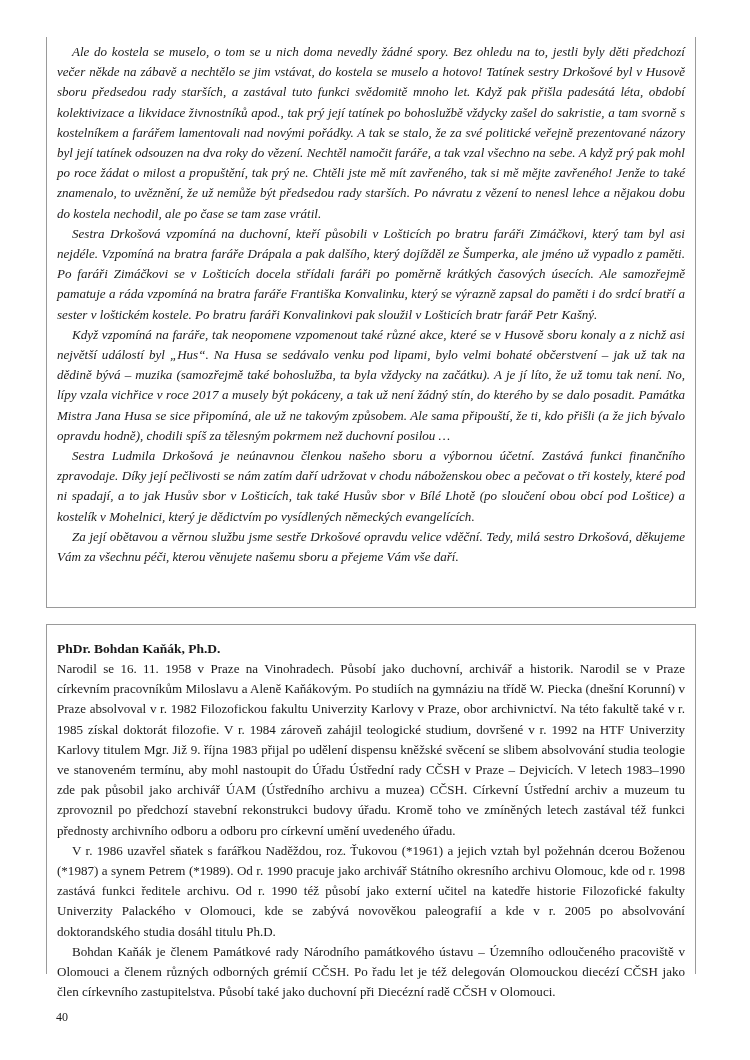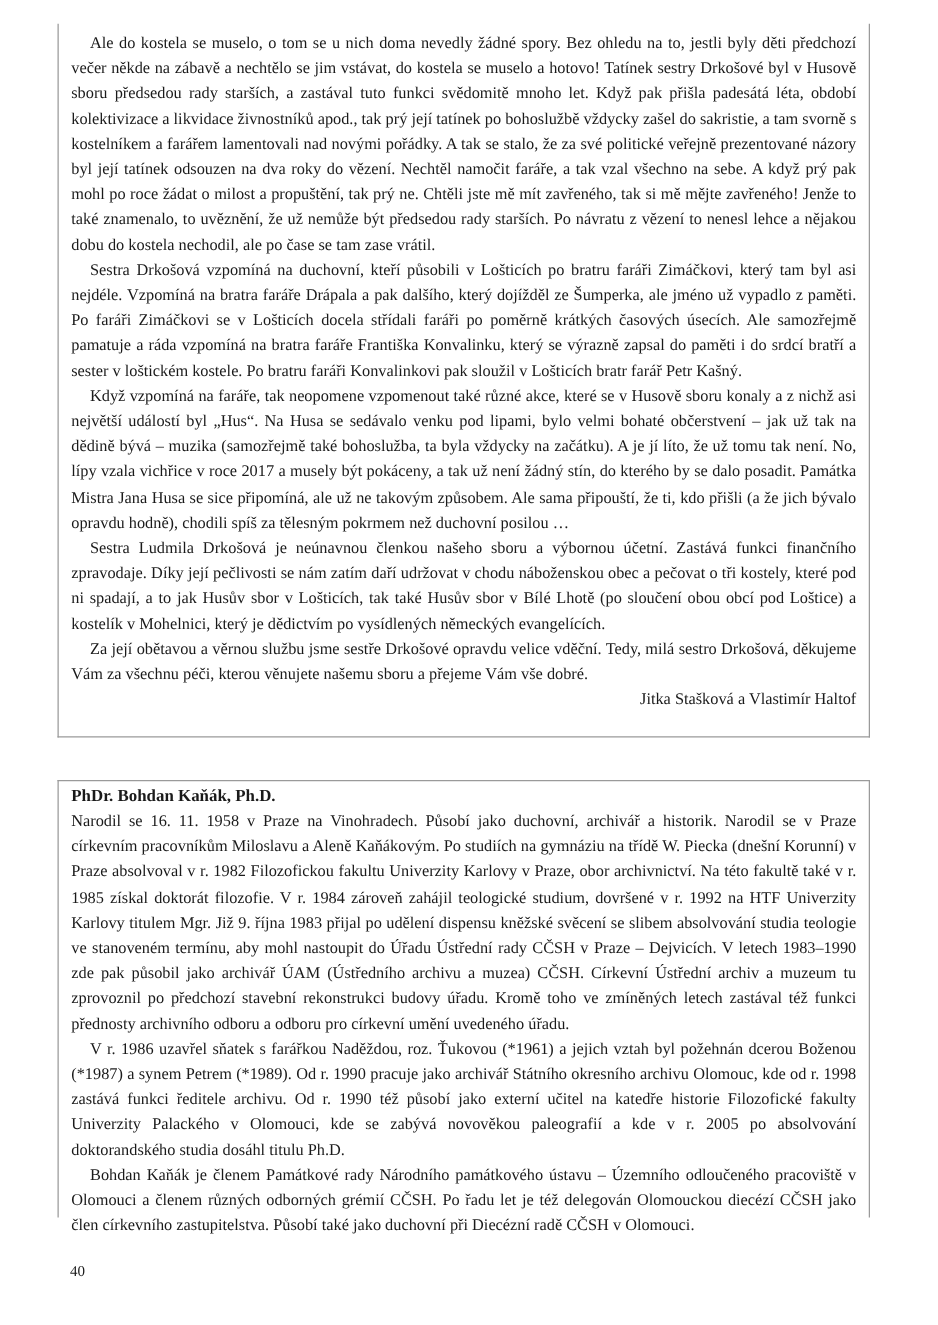--- a/index.html
+++ b/index.html
@@ -13,28 +13,29 @@
       left: 46px; width: 650px;
       box-sizing: border-box;
       border-left: 1px solid #9a9a9a;
       border-right: 1.5px solid #9a9a9a;
       padding: 0 10px 0 10px;
       font-size: 13.05px;
       line-height: 20.2px;
       text-align: justify;
     }
     .box-top {
-      top: 19px; height: 571px;
+      top: 37px; height: 571px;
       border-bottom: 1.5px solid #9a9a9a;
       padding-top: 5px;
+      font-style: italic;
     }
     .box-bottom {
       top: 624px; height: 350px;
       border-top: 1px solid #9a9a9a;
-      padding-top: 2px;
+      padding-top: 14px;
     }
     p { margin: 0; text-indent: 15px; hyphens: auto; }
     p.noindent { text-indent: 0; }
     .signature { text-align: right; text-indent: 0; }
     .bio-heading {
       font-weight: bold; font-size: 13.5px; text-indent: 0; margin: 0;
       line-height: 20px;
     }
     .page-number {
       position: absolute; left: 56px; top: 1010px;
@@ -42,22 +43,21 @@
     }
   </style>
 </head>
 <body>
 
 <div class="box box-top">
   <p>Ale do kostela se muselo, o tom se u nich doma nevedly žádné spory. Bez ohledu na to, jestli byly děti předchozí večer někde na zábavě a nechtělo se jim vstávat, do kostela se muselo a hotovo! Tatínek sestry Drkošové byl v Husově sboru předsedou rady starších, a zastával tuto funkci svědomitě mnoho let. Když pak přišla padesátá léta, období kolektivizace a likvidace živnostníků apod., tak prý její tatínek po bohoslužbě vždycky zašel do sakristie, a tam svorně s kostelníkem a farářem lamentovali nad novými pořádky. A tak se stalo, že za své politické veřejně prezentované názory byl její tatínek odsouzen na dva roky do vězení. Nechtěl namočit faráře, a tak vzal všechno na sebe. A když prý pak mohl po roce žádat o milost a propuštění, tak prý ne. Chtěli jste mě mít zavřeného, tak si mě mějte zavřeného! Jenže to také znamenalo, to uvěznění, že už nemůže být předsedou rady starších. Po návratu z vězení to nenesl lehce a nějakou dobu do kostela nechodil, ale po čase se tam zase vrátil.</p>
   <p>Sestra Drkošová vzpomíná na duchovní, kteří působili v Lošticích po bratru faráři Zimáčkovi, který tam byl asi nejdéle. Vzpomíná na bratra faráře Drápala a pak dalšího, který dojížděl ze Šumperka, ale jméno už vypadlo z paměti. Po faráři Zimáčkovi se v Lošticích docela střídali faráři po poměrně krátkých časových úsecích. Ale samozřejmě pamatuje a ráda vzpomíná na bratra faráře Františka Konvalinku, který se výrazně zapsal do paměti i do srdcí bratří a sester v loštickém kostele. Po bratru faráři Konvalinkovi pak sloužil v Lošticích bratr farář Petr Kašný.</p>
   <p>Když vzpomíná na faráře, tak neopomene vzpomenout také různé akce, které se v Husově sboru konaly a z nichž asi největší událostí byl „Hus“. Na Husa se sedávalo venku pod lipami, bylo velmi bohaté občerstvení – jak už tak na dědině bývá – muzika (samozřejmě také bohoslužba, ta byla vždycky na začátku). A je jí líto, že už tomu tak není. No, lípy vzala vichřice v roce 2017 a musely být pokáceny, a tak už není žádný stín, do kterého by se dalo posadit. Památka Mistra Jana Husa se sice připomíná, ale už ne takovým způsobem. Ale sama připouští, že ti, kdo přišli (a že jich bývalo opravdu hodně), chodili spíš za tělesným pokrmem než duchovní posilou …</p>
   <p>Sestra Ludmila Drkošová je neúnavnou členkou našeho sboru a výbornou účetní. Zastává funkci finančního zpravodaje. Díky její pečlivosti se nám zatím daří udržovat v chodu náboženskou obec a pečovat o tři kostely, které pod ni spadají, a to jak Husův sbor v Lošticích, tak také Husův sbor v Bílé Lhotě (po sloučení obou obcí pod Loštice) a kostelík v Mohelnici, který je dědictvím po vysídlených německých evangelících.</p>
-  <p>Za její obětavou a věrnou službu jsme sestře Drkošové opravdu velice vděční. Tedy, milá sestro Drkošová, děkujeme Vám za všechnu péči, kterou věnujete našemu sboru a přejeme Vám vše dobré.</p>
-  <p class="signature">Jitka Stašková a Vlastimír Haltof</p>
+  <p>Za její obětavou a věrnou službu jsme sestře Drkošové opravdu velice vděční. Tedy, milá sestro Drkošová, děkujeme Vám za všechnu péči, kterou věnujete našemu sboru a přejeme Vám vše daří.</p>
 </div>
 
 <div class="box box-bottom">
   <h2 class="bio-heading">PhDr. Bohdan Kaňák, Ph.D.</h2>
   <p class="noindent">Narodil se 16. 11. 1958 v Praze na Vinohradech. Působí jako duchovní, archivář a historik. Narodil se v Praze církevním pracovníkům Miloslavu a Aleně Kaňákovým. Po studiích na gymnáziu na třídě W. Piecka (dnešní Korunní) v Praze absolvoval v r. 1982 Filozofickou fakultu Univerzity Karlovy v Praze, obor archivnictví. Na této fakultě také v r. 1985 získal doktorát filozofie. V r. 1984 zároveň zahájil teologické studium, dovršené v r. 1992 na HTF Univerzity Karlovy titulem Mgr. Již 9. října 1983 přijal po udělení dispensu kněžské svěcení se slibem absolvování studia teologie ve stanoveném termínu, aby mohl nastoupit do Úřadu Ústřední rady CČSH v Praze – Dejvicích. V letech 1983–1990 zde pak působil jako archivář ÚAM (Ústředního archivu a muzea) CČSH. Církevní Ústřední archiv a muzeum tu zprovoznil po předchozí stavební rekonstrukci budovy úřadu. Kromě toho ve zmíněných letech zastával též funkci přednosty archivního odboru a odboru pro církevní umění uvedeného úřadu.</p>
   <p>V r. 1986 uzavřel sňatek s farářkou Naděždou, roz. Ťukovou (*1961) a jejich vztah byl požehnán dcerou Boženou (*1987) a synem Petrem (*1989). Od r. 1990 pracuje jako archivář Státního okresního archivu Olomouc, kde od r. 1998 zastává funkci ředitele archivu. Od r. 1990 též působí jako externí učitel na katedře historie Filozofické fakulty Univerzity Palackého v Olomouci, kde se zabývá novověkou paleografií a kde v r. 2005 po absolvování doktorandského studia dosáhl titulu Ph.D.</p>
   <p>Bohdan Kaňák je členem Památkové rady Národního památkového ústavu – Územního odloučeného pracoviště v Olomouci a členem různých odborných grémií CČSH. Po řadu let je též delegován Olomouckou diecézí CČSH jako člen církevního zastupitelstva. Působí také jako duchovní při Diecézní radě CČSH v Olomouci.</p>
 </div>
 
 <div class="page-number">40</div>

